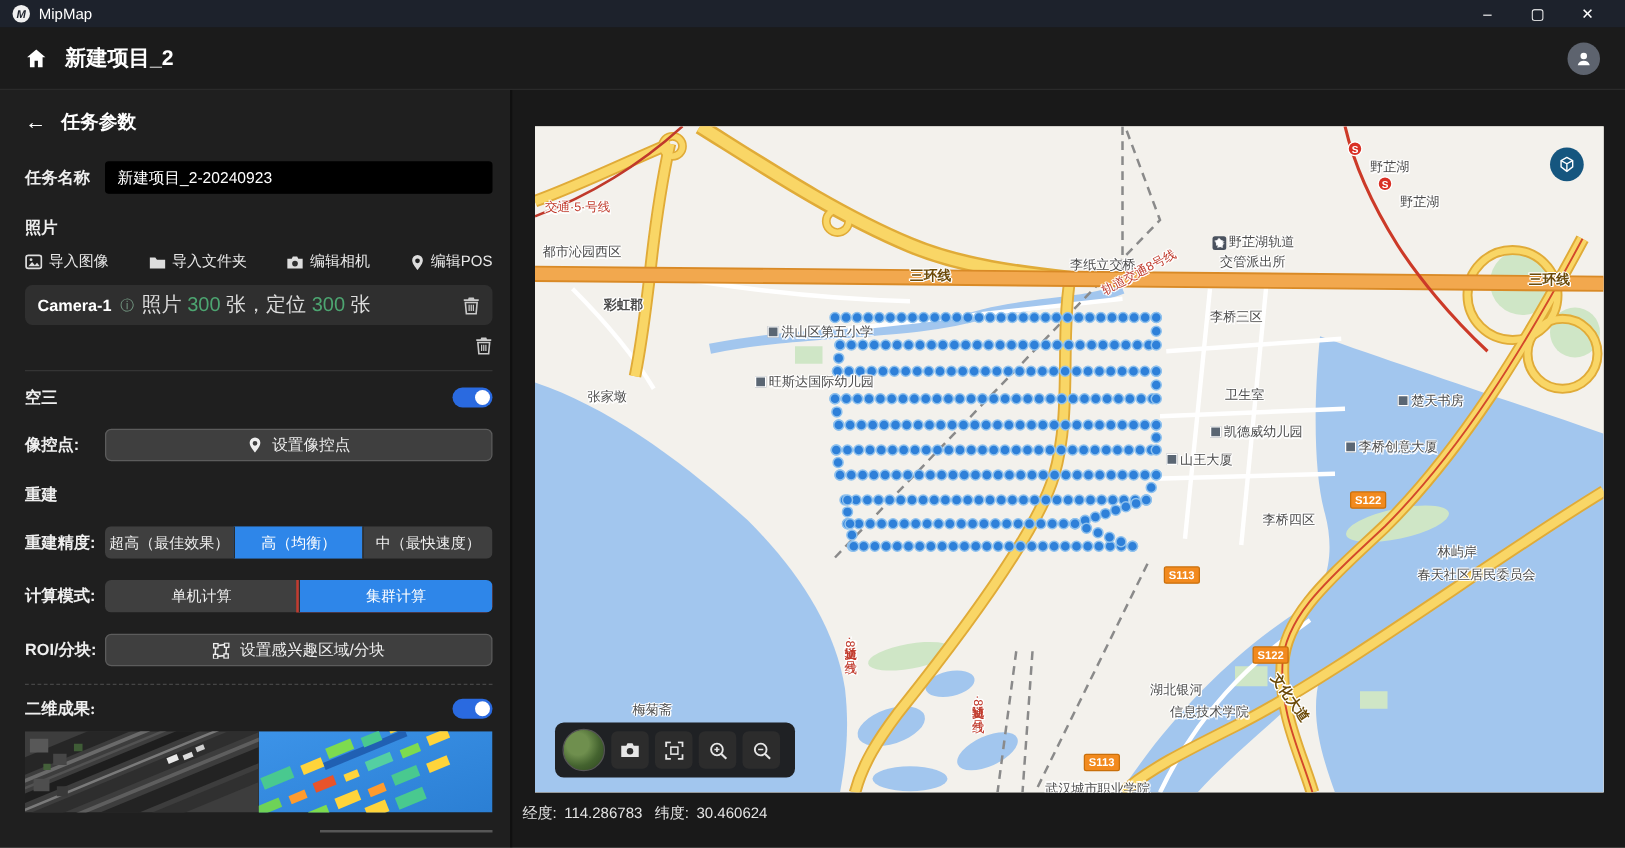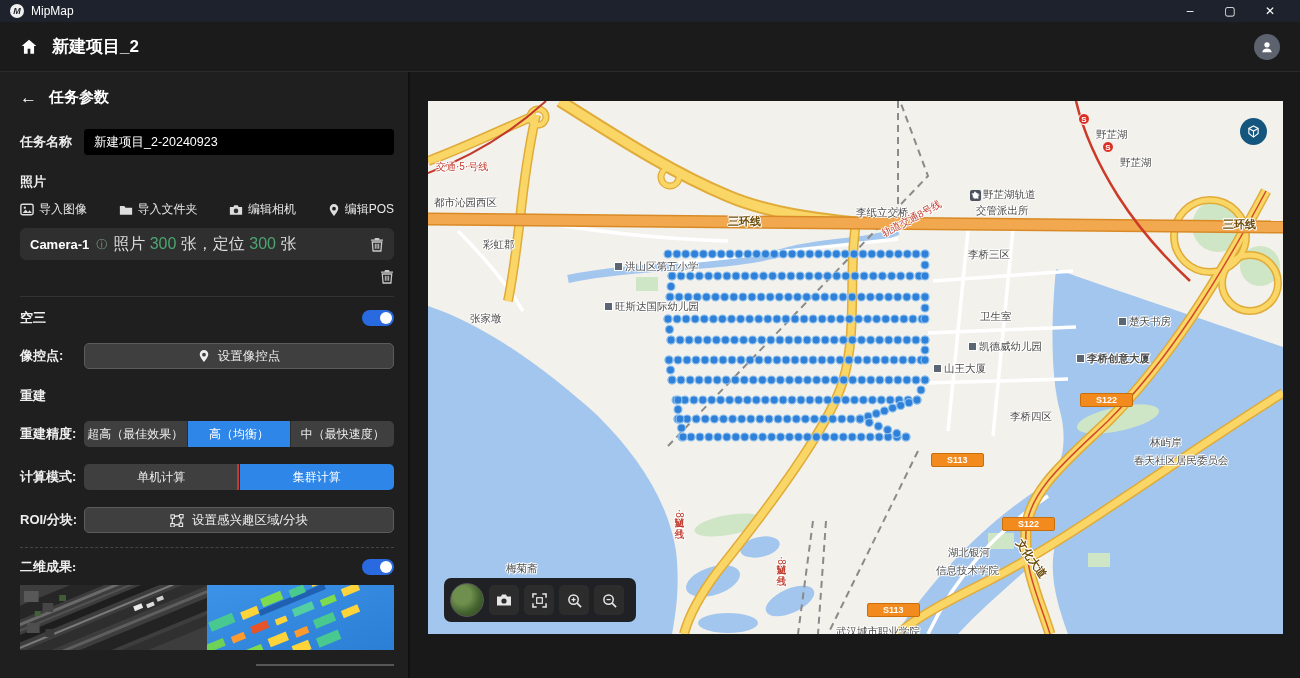--- a/index.html
+++ b/index.html
@@ -85,21 +85,21 @@
   .anno { position:absolute; left:0; top:0; width:100%; height:100%; pointer-events:none; }
   .mlabel { position:absolute; font-size:10.5px; color:#4c4c4c; white-space:nowrap; line-height:1.1;
     text-shadow:1px 0 0 #fff,-1px 0 0 #fff,0 1px 0 #fff,0 -1px 0 #fff,1px 1px 0 #fff,-1px -1px 0 #fff; }
   .mlabel.road { color:#6b4a08; font-weight:700; font-size:11px; }
   .mlabel.metro5 { color:#c0392b; font-size:10px; }
   .mlabel.vert { writing-mode:vertical-rl; }
   .poi { display:inline-block; width:9px; height:9px; background:#5a6673; border:1px solid #fff; margin-right:2px; vertical-align:-1px; }
   .star-ic { display:inline-block; width:11px; height:11px; background:#4a525e; color:#fff; font-size:8px;
     line-height:11px; text-align:center; border-radius:2px; margin-right:2px; }
   .badge { position:absolute; background:#f28a1e; border:1px solid #c96f0a; color:#fff; font-size:9px;
-    font-weight:700; padding:0 15px; border-radius:2px; line-height:12px; }
+    font-weight:700; padding:0 3px; border-radius:2px; line-height:12px; }
   .station { position:absolute; width:12px; height:12px; border-radius:50%; background:#d93025; border:1px solid #fff;
     color:#fff; font-size:8px; font-weight:700; text-align:center; line-height:11px; }
 
   .globe-btn { position:absolute; right:16px; top:17px; width:27px; height:27px; border-radius:50%;
     background:#15567f; border:0; display:flex; align-items:center; justify-content:center; cursor:pointer; }
 
   .map-toolbar { position:absolute; left:16px; top:477px; width:192px; height:44px; background:rgba(20,20,20,.93);
     border-radius:7px; display:flex; align-items:center; padding:0 6px; gap:5px; }
   .tool-thumb { width:34px; height:34px; border-radius:50%; border:1px solid #555; cursor:pointer;
     background:radial-gradient(circle at 35% 35%, #6f8f4e 0 30%, #44632f 60%, #2c431f 100%); }
@@ -725,41 +725,41 @@
           <circle cx="250.0" cy="299.0" r="4" fill="#2e80d9" stroke="#8fc1ed" stroke-width="1.2"></circle>
           <circle cx="250.0" cy="308.5" r="4" fill="#2e80d9" stroke="#8fc1ed" stroke-width="1.2"></circle>
           <circle cx="250.0" cy="318.0" r="4" fill="#2e80d9" stroke="#8fc1ed" stroke-width="1.2"></circle>
           <circle cx="252.0" cy="318.0" r="4" fill="#2e80d9" stroke="#8fc1ed" stroke-width="1.2"></circle>
           <circle cx="253.5" cy="327.0" r="4" fill="#2e80d9" stroke="#8fc1ed" stroke-width="1.2"></circle>
           <circle cx="255.0" cy="336.0" r="4" fill="#2e80d9" stroke="#8fc1ed" stroke-width="1.2"></circle>
         </svg>
 
       <div class="anno" id="anno">
           <span class="mlabel" style="left: 6px; top: 96px;">都市沁园西区</span>
-          <span class="mlabel" style="left: 55px; top: 138px;">彩虹郡</span>
+          <span class="mlabel" style="left: 55px; top: 138px; font-weight: bold;">彩虹郡</span>
           <span class="mlabel" style="left: 42px; top: 212px;">张家墩</span>
           <span class="mlabel" style="left: 186px; top: 160px;"><span class="poi"></span>洪山区第五小学</span>
           <span class="mlabel" style="left: 176px; top: 200px;"><span class="poi"></span>旺斯达国际幼儿园</span>
           <span class="mlabel" style="left: 428px; top: 106px;">李纸立交桥</span>
           <span class="mlabel" style="left: 542px; top: 88px;"><span class="star-ic">★</span>野芷湖轨道</span>
           <span class="mlabel" style="left: 548px; top: 104px;">交管派出所</span>
           <span class="mlabel" style="left: 540px; top: 148px;">李桥三区</span>
           <span class="mlabel road" style="left: 300px; top: 114px;">三环线</span>
           <span class="mlabel road" style="left: 795px; top: 117px;">三环线</span>
           <span class="mlabel" style="left: 668px; top: 28px;">野芷湖</span>
           <span class="mlabel" style="left: 692px; top: 56px;">野芷湖</span>
           <span class="mlabel" style="left: 552px; top: 210px;">卫生室</span>
           <span class="mlabel" style="left: 540px; top: 240px;"><span class="poi"></span>凯德威幼儿园</span>
           <span class="mlabel" style="left: 505px; top: 262px;"><span class="poi"></span>山王大厦</span>
-          <span class="mlabel" style="left: 648px; top: 252px; font-weight: bold;"><span class="poi"></span>李桥创意大厦</span>
+          <span class="mlabel" style="left: 648px; top: 252px;"><span class="poi"></span>李桥创意大厦</span>
           <span class="mlabel" style="left: 690px; top: 215px;"><span class="poi"></span>楚天书房</span>
           <span class="mlabel" style="left: 582px; top: 310px;">李桥四区</span>
           <span class="mlabel" style="left: 722px; top: 336px;">林屿岸</span>
           <span class="mlabel" style="left: 706px; top: 354px;">春天社区居民委员会</span>
-          <span class="mlabel" style="left: 520px; top: 446px;">湖北银河</span>
+          <span class="mlabel" style="left: 492px; top: 446px;">湖北银河</span>
           <span class="mlabel" style="left: 508px; top: 464px;">信息技术学院</span>
           <span class="mlabel" style="left: 78px; top: 462px;">梅菊斋</span>
           <span class="mlabel" style="left: 408px; top: 525px;">武汉城市职业学院</span>
           <span class="mlabel road" style="left: 596px; top: 436px; transform: rotate(55deg); transform-origin: left top;">文化大道</span>
           <span class="mlabel metro5" style="left: 452px; top: 128px; transform: rotate(-28deg); transform-origin: left top;">轨道交通8号线</span>
           <span class="mlabel metro5 vert" style="left: 348px; top: 455px;">轨道交通·8·号线</span>
           <span class="mlabel metro5 vert" style="left: 246px; top: 408px;">轨道交通·8·号线</span>
           <span class="mlabel metro5" style="left: 8px; top: 60px;">交通·5·号线</span>
           <span class="badge" style="left: 652px; top: 292px;">S122</span>
           <span class="badge" style="left: 574px; top: 416px;">S122</span>
@@ -800,14 +800,20 @@
         <button class="tool-btn">
           <svg width="15" height="15" viewBox="0 0 16 16">
               <circle cx="7" cy="7" r="5" fill="none" stroke="#e6e6e6" stroke-width="1.6"></circle>
               <path d="M10.8 10.8L15 15" stroke="#e6e6e6" stroke-width="1.8"></path>
               <path d="M4.8 7h4.4" stroke="#e6e6e6" stroke-width="1.4"></path>
             </svg>
         </button>
       </div>
     </div>
 
+    <div class="statusbar">
+      <span>经度:</span>
+      <span>114.286783</span>
+      <span style="margin-left:4px;">纬度:</span>
+      <span>30.460624</span>
+    </div>
   </section>
 </div>
 
 </body></html>

